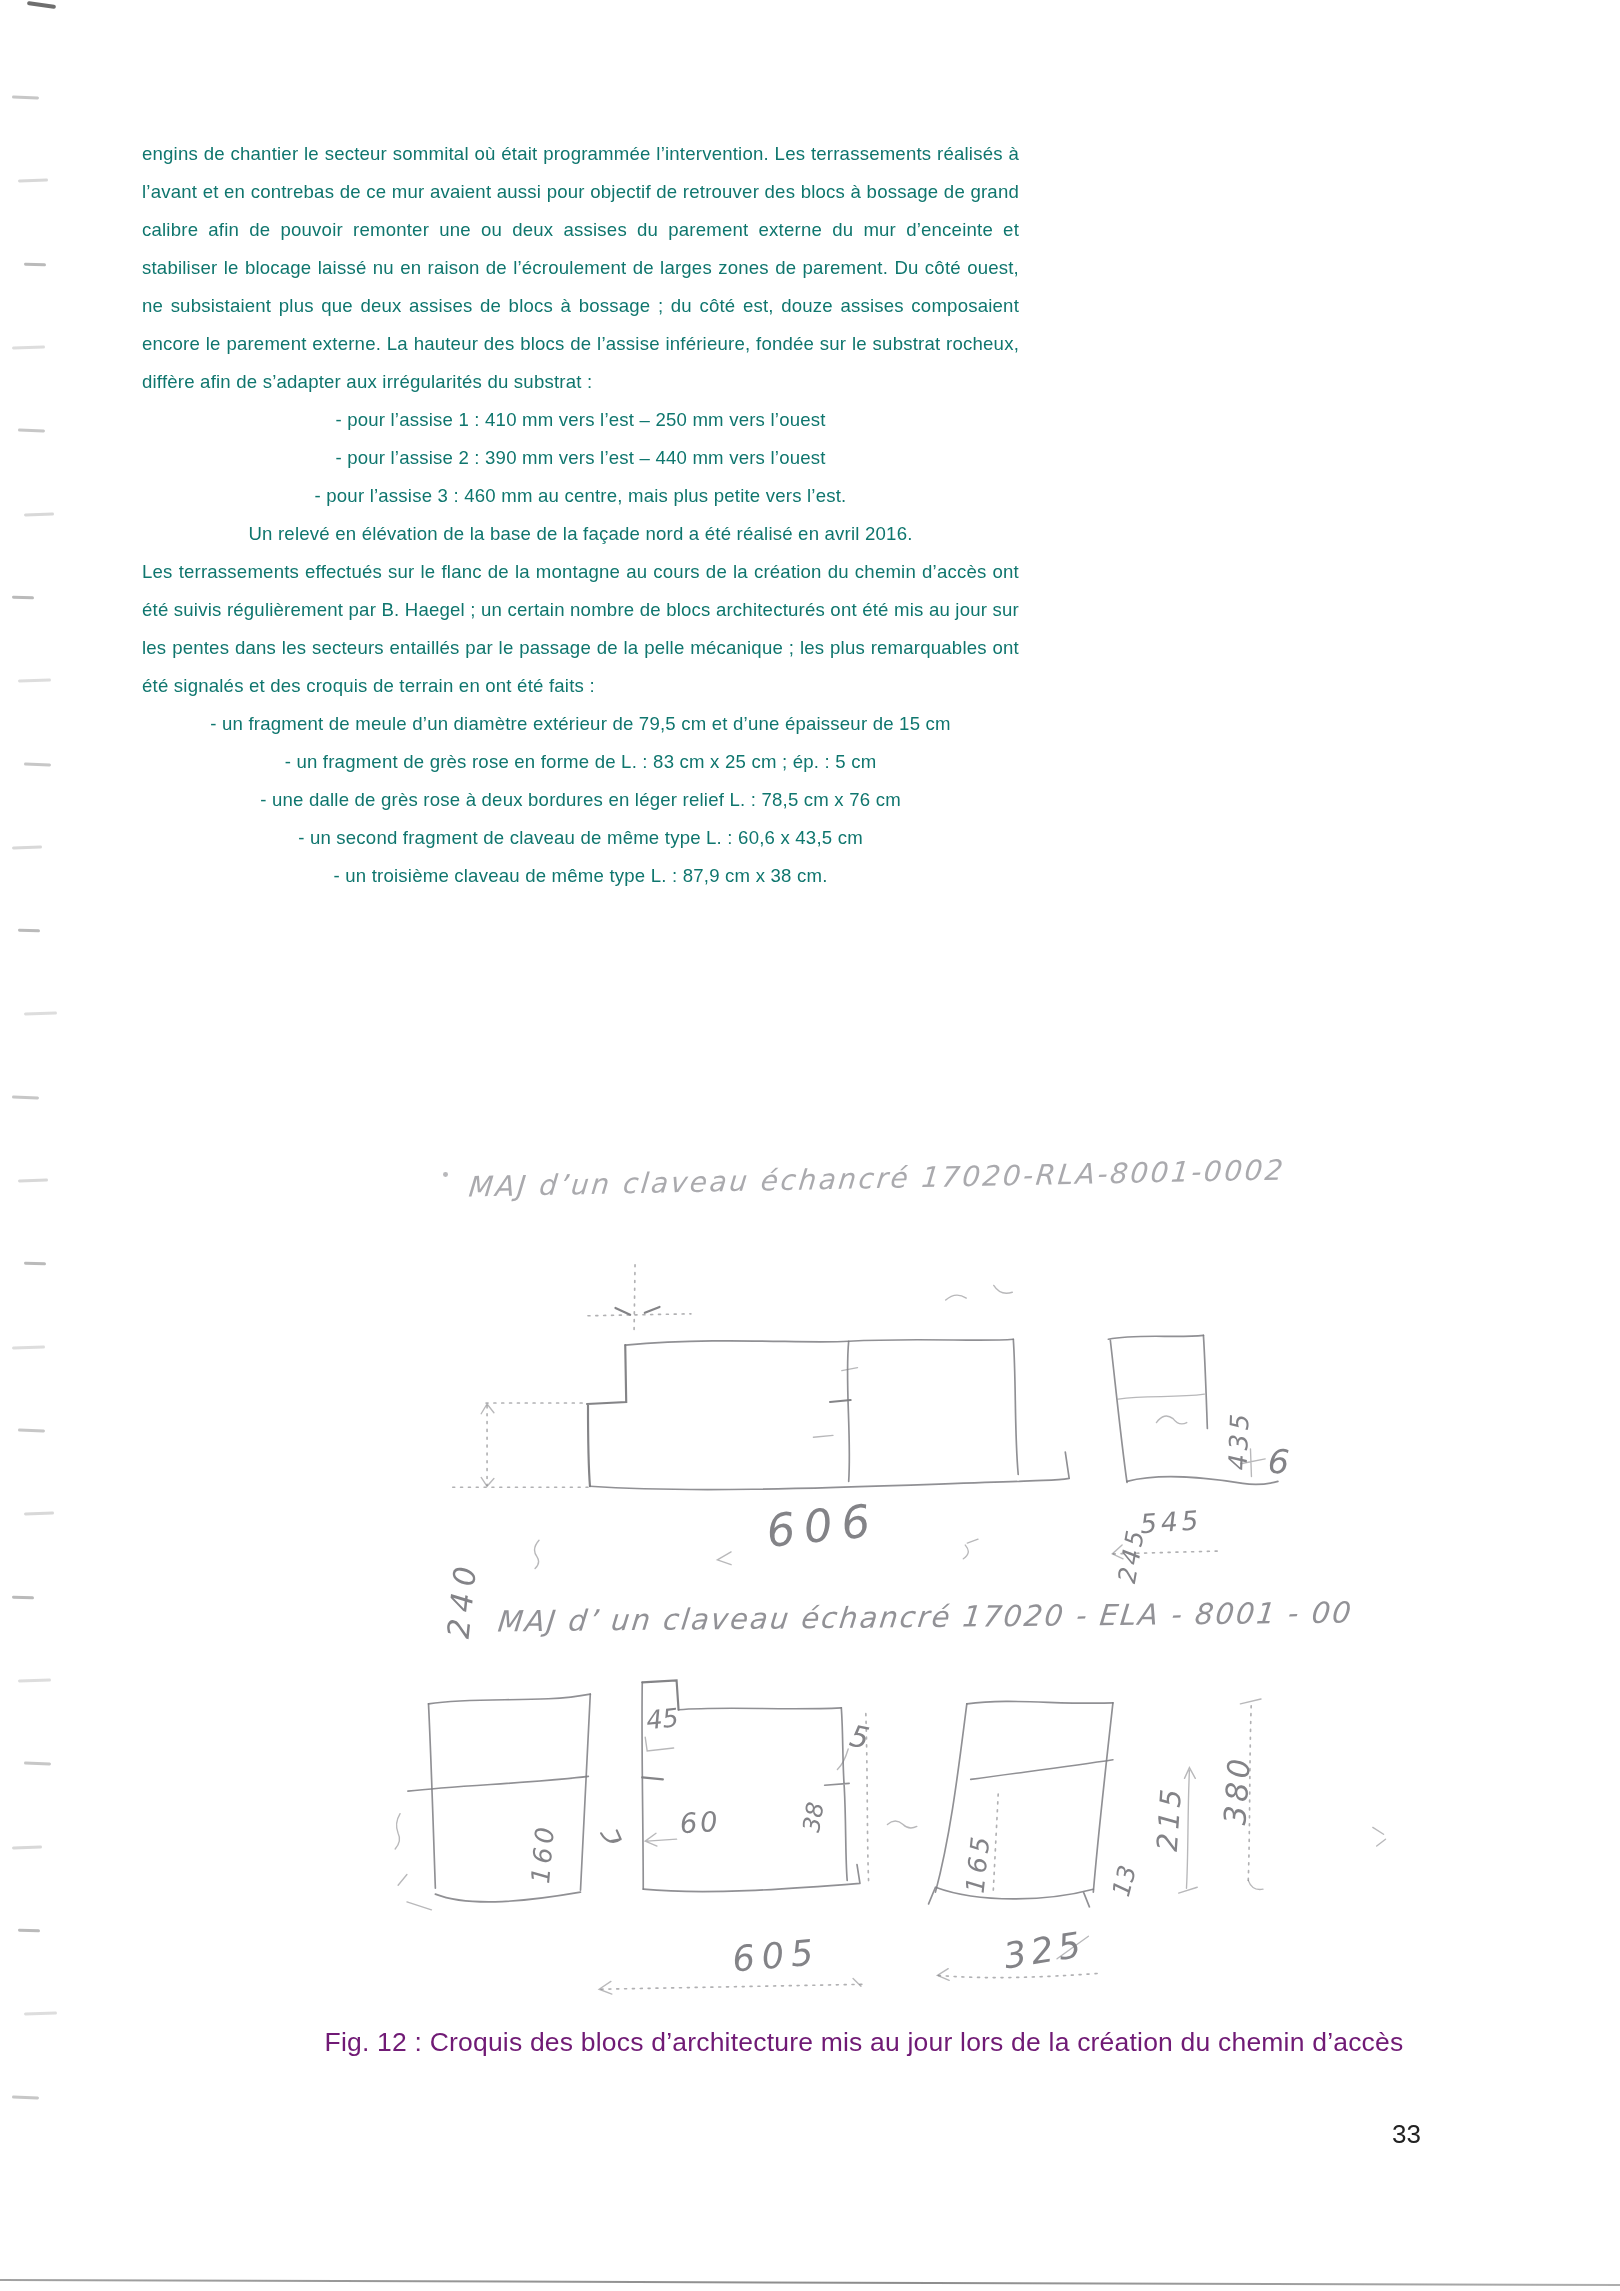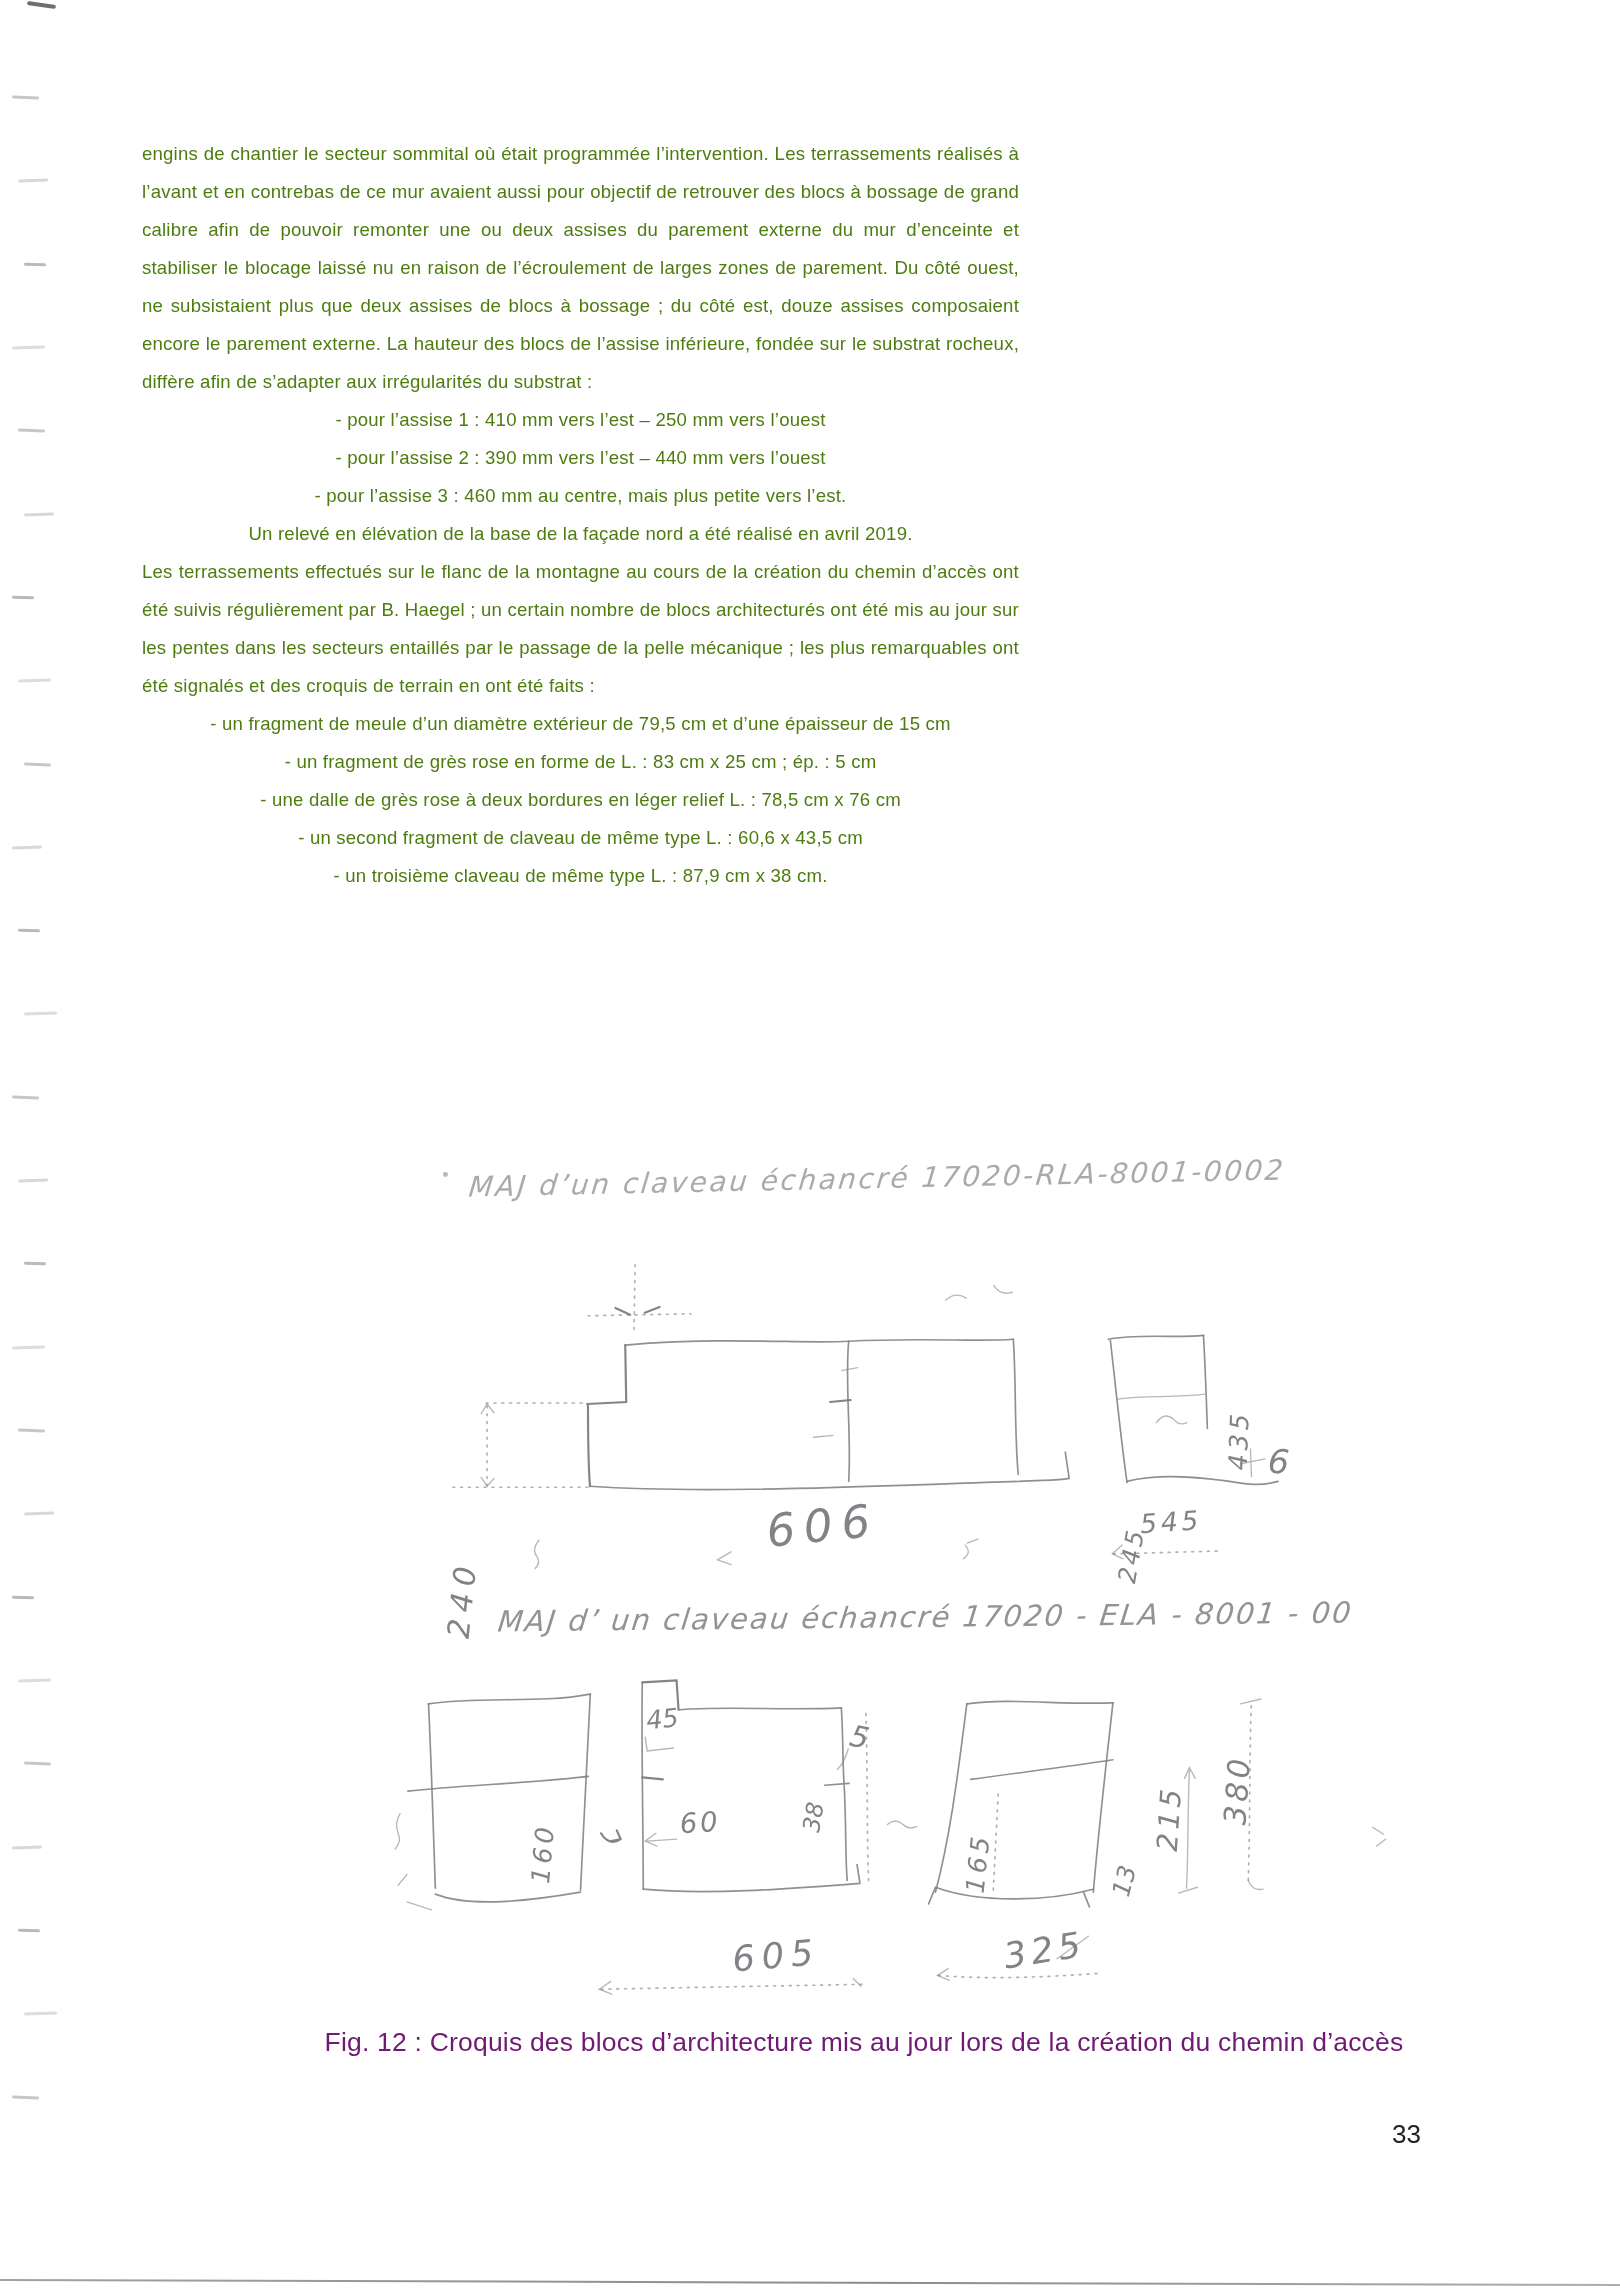--- a/index.html
+++ b/index.html
@@ -4,21 +4,21 @@
 <style>
   html,body{margin:0;padding:0;}
   body{
     width:1620px;height:2292px;position:relative;background:#ffffff;
     font-family:"Liberation Sans",sans-serif;color:#1b1b1b;overflow:hidden;
   }
   .page{position:absolute;inset:0;}
   
   .textblock{
     position:absolute;left:142px;top:135px;width:877px;
-    font-size:18.6px;line-height:38px;color:#4d7c0f;
+    font-size:18.6px;line-height:38px;color:#0f766e;
     letter-spacing:0.2px;
   }
   .para{text-align:justify;}
   .para2{}
   .line{text-align:center;white-space:nowrap;}
   
   .hand{
     position:absolute;color:#8e8e93;font-family:"DejaVu Sans",sans-serif;
     font-style:italic;white-space:nowrap;
   }
@@ -92,21 +92,21 @@
       <div class="edge-mark" style="top: 2012px; left: 23.5px; width: 33px; opacity: 0.3; transform: rotate(-2deg);"></div>
       <div class="edge-mark" style="top: 2096px; left: 11.8px; width: 26.5px; opacity: 0.5; transform: rotate(2deg);"></div>
     </div>
   <div class="bottom-line"></div>
 
   <div class="textblock">
     <div class="para">engins de chantier le secteur sommital où était programmée l’intervention. Les terrassements réalisés à l’avant et en contrebas de ce mur avaient aussi pour objectif de retrouver des blocs à bossage de grand calibre afin de pouvoir remonter une ou deux assises du parement externe du mur d’enceinte et stabiliser le blocage laissé nu en raison de l’écroulement de larges zones de parement. Du côté ouest, ne subsistaient plus que deux assises de blocs à bossage ; du côté est, douze assises composaient encore le parement externe. La hauteur des blocs de l’assise inférieure, fondée sur le substrat rocheux, diffère afin de s’adapter aux irrégularités du substrat :</div>
     <div class="line">- pour l’assise 1 : 410 mm vers l’est – 250 mm vers l’ouest</div>
     <div class="line">- pour l’assise 2 : 390 mm vers l’est – 440 mm vers l’ouest</div>
     <div class="line">- pour l’assise 3 : 460 mm au centre, mais plus petite vers l’est.</div>
-    <div class="line">Un relevé en élévation de la base de la façade nord a été réalisé en avril 2019.</div>
+    <div class="line">Un relevé en élévation de la base de la façade nord a été réalisé en avril 2016.</div>
     <div class="para para2">Les terrassements effectués sur le flanc de la montagne au cours de la création du chemin d’accès ont été suivis régulièrement par B. Haegel ; un certain nombre de blocs architecturés ont été mis au jour sur les pentes dans les secteurs entaillés par le passage de la pelle mécanique ; les plus remarquables ont été signalés et des croquis de terrain en ont été faits :</div>
     <div class="line">- un fragment de meule d’un diamètre extérieur de 79,5 cm et d’une épaisseur de 15 cm</div>
     <div class="line">- un fragment de grès rose en forme de L. : 83 cm x 25 cm ; ép. : 5 cm</div>
     <div class="line">- une dalle de grès rose à deux bordures en léger relief L. : 78,5 cm x 76 cm</div>
     <div class="line">- un second fragment de claveau de même type L. : 60,6 x 43,5 cm</div>
     <div class="line">- un troisième claveau de même type L. : 87,9 cm x 38 cm.</div>
   </div>
 
   <div class="note-dot"></div>
   <div class="hand note1">MAJ d’un claveau échancré 17020-RLA-8001-0002</div>

